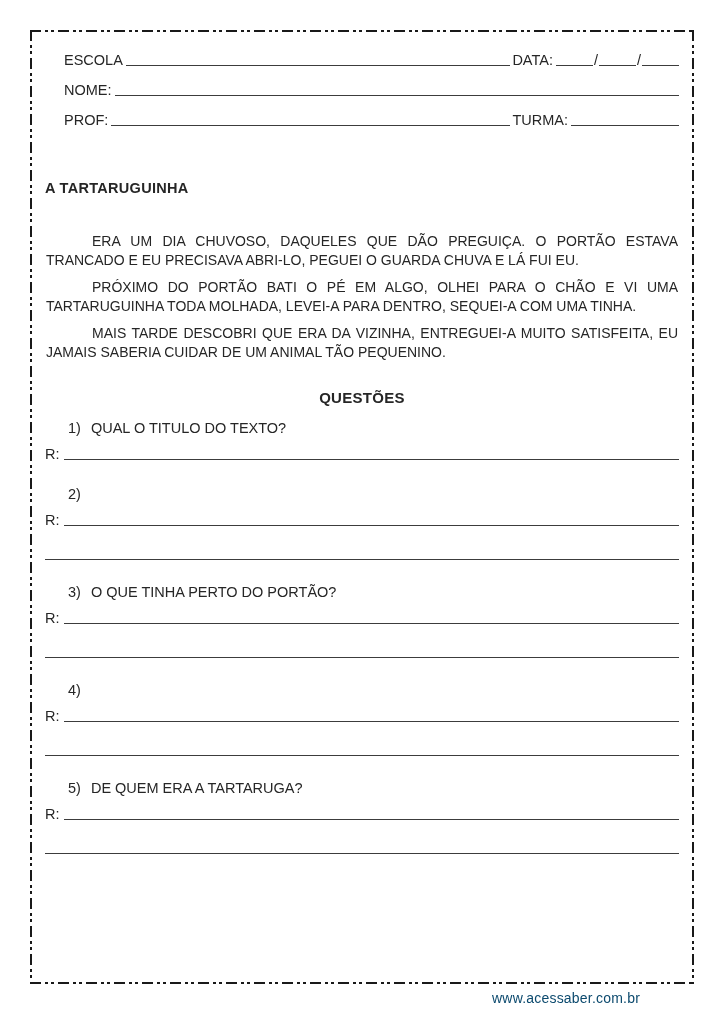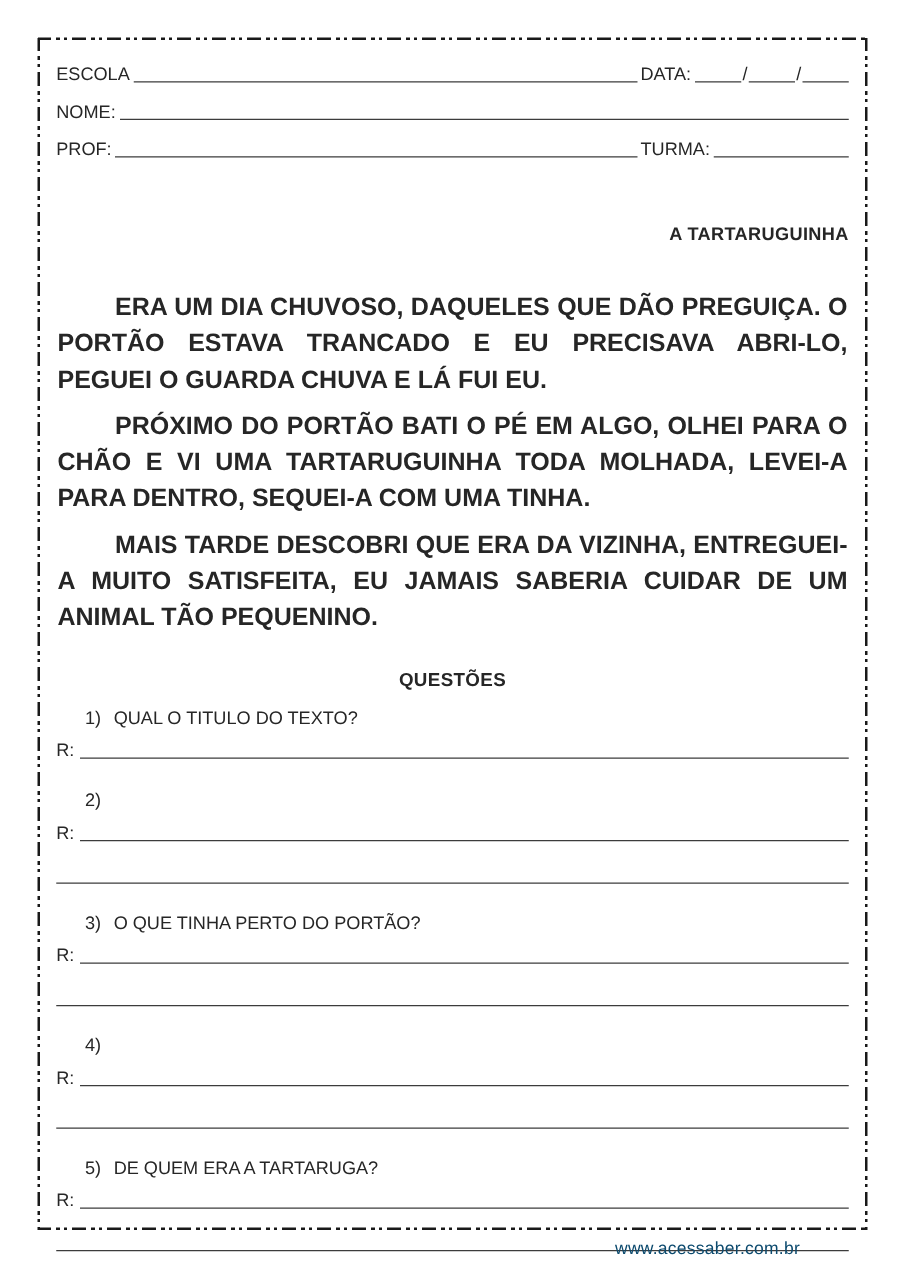--- a/index.html
+++ b/index.html
@@ -32,47 +32,47 @@
     background-size: 100% 2px, 100% 2px, 2px 100%, 2px 100%;
     background-position: left top, left bottom, left top, right top;
     background-repeat: no-repeat;
   }
   .hrow {
     display: flex;
     align-items: flex-end;
     height: 30px;
     font-size: 14.5px;
     white-space: nowrap;
+    margin-left: 19px;
   }
   .lbl { padding-right: 3px; }
   .blank {
     border-bottom: 1.5px solid #3c3c3c;
     align-self: flex-end;
     margin-bottom: 2px;
     height: 14px;
   }
   .blank.grow { flex: 1 1 auto; }
   .blank.date { width: 37px; }
   .blank.turma { width: 108px; }
   .slash { padding: 0 1px; }
   .title {
-    text-align: right;
+    text-align: left;
     font-weight: bold;
     font-size: 14.5px;
     line-height: 20px;
     margin-top: 50px;
     letter-spacing: 0.3px;
   }
   .para {
-    font-size: 20px;
-    line-height: 29px;
+    font-size: 14px;
+    line-height: 19px;
     text-align: justify;
     text-indent: 46px;
     margin: 0 1px 8px 1px;
-    font-weight: bold;
   }
   .para.first { margin-top: 34px; }
   .q-heading {
     text-align: center;
     font-weight: bold;
     font-size: 15px;
     line-height: 20px;
     margin-top: 26px;
     letter-spacing: 0.3px;
   }

